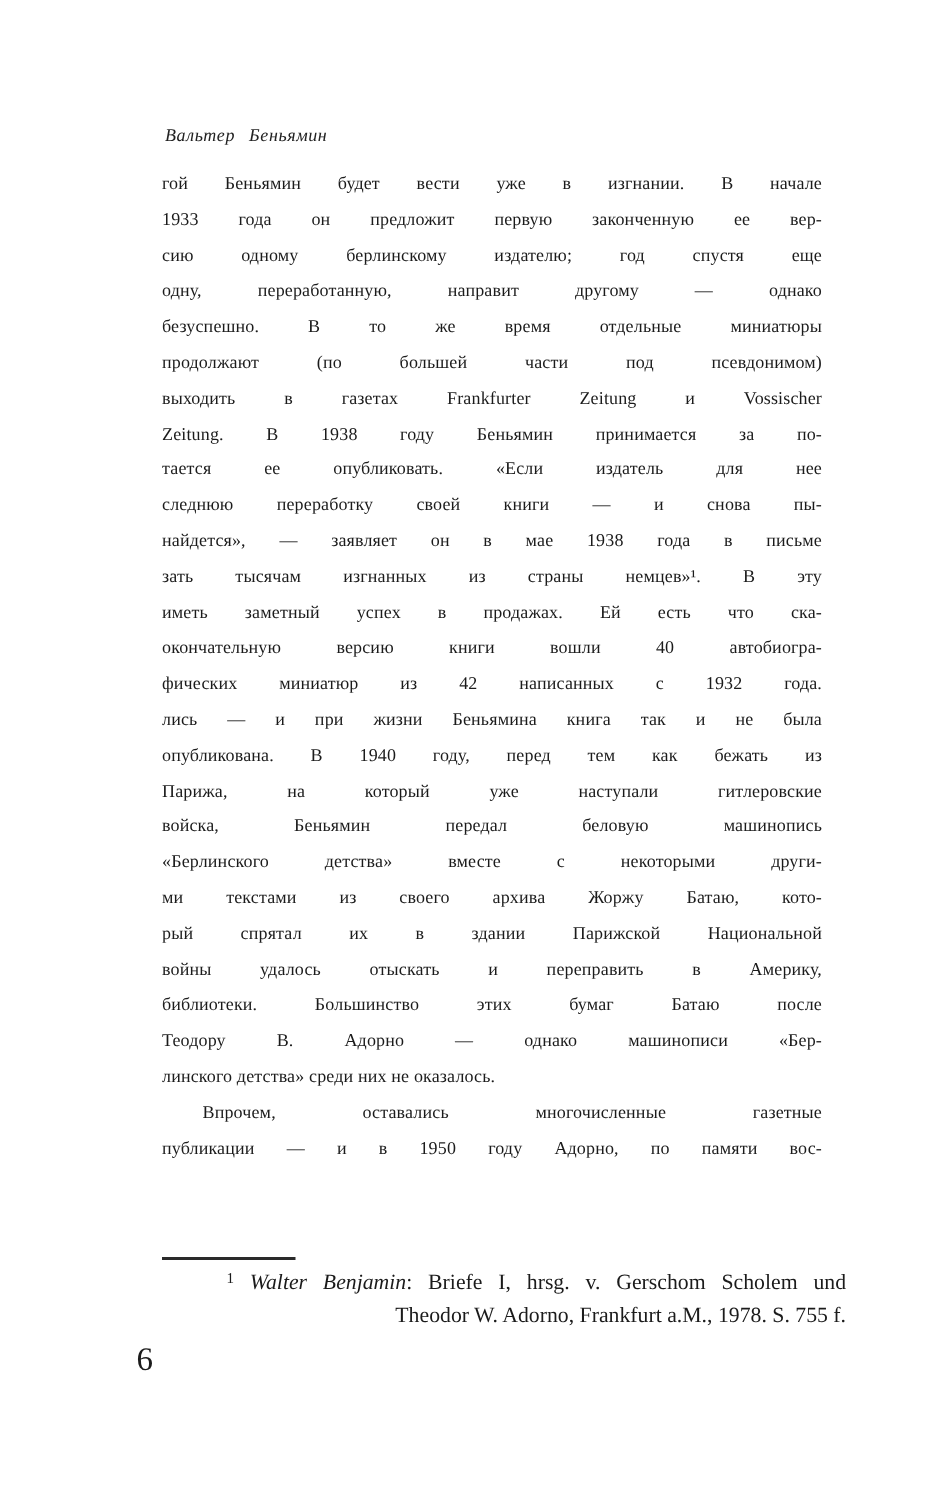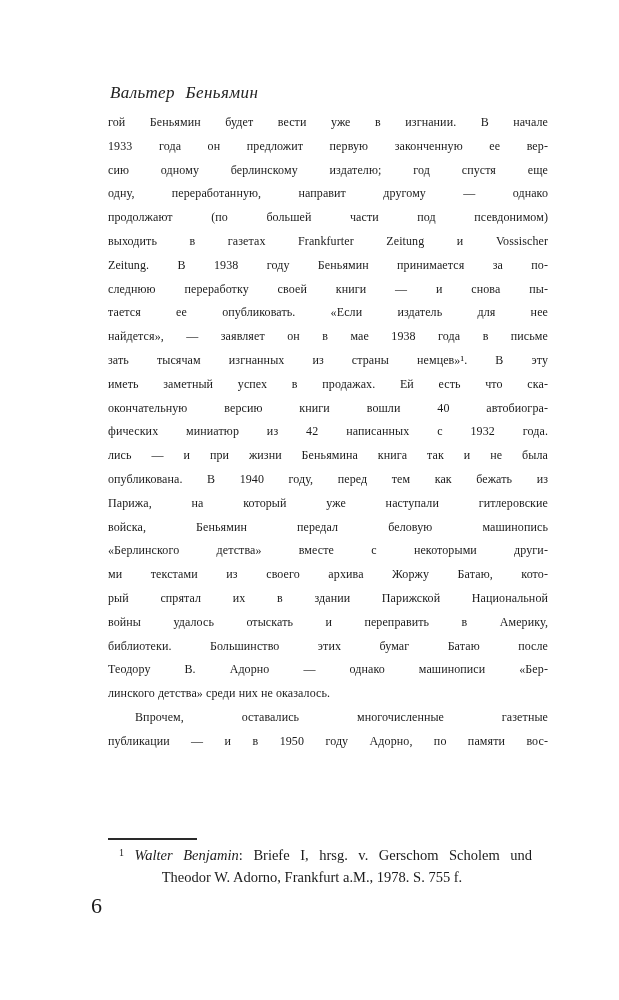--- a/index.html
+++ b/index.html
@@ -15,21 +15,21 @@
     width: 619px;
     height: 1000px;
     background: #ffffff;
     font-family: "Liberation Serif", serif;
     color: #1b1b1b;
   }
   .running-header {
     position: absolute;
     left: 110px;
     top: 83px;
-    font-size: 17px;
+    font-size: 12px;
     font-style: italic;
     letter-spacing: 0.4px;
     word-spacing: 6px;
     color: #222;
   }
   .body-text {
     position: absolute;
     left: 108px;
     top: 111px;
     width: 440px;
@@ -52,30 +52,30 @@
   .footnote-rule {
     position: absolute;
     left: 108px;
     top: 838px;
     width: 89px;
     height: 2px;
     background: #2a2a2a;
   }
   .footnote {
     position: absolute;
-    left: 92px;
+    left: 124px;
     top: 844px;
     width: 440px;
     font-size: 14.5px;
     line-height: 22px;
   }
   .fn-line {
     height: 22px;
     overflow: hidden;
-    text-align: center;
+    text-align: right;
   }
   .fn-line.just {
     text-align: justify;
     text-align-last: justify;
   }
   .fn-line.indent {
     text-indent: 27px;
   }
   .fn-line .italic {
     font-style: italic;
@@ -97,25 +97,26 @@
 <body>
 
 <div class="page" style="background: rgb(255, 255, 255); color: rgb(27, 27, 27);">
   <div class="running-header">Вальтер Беньямин</div>
 
   <div class="body-text" id="body-text">
       <div class="line">гой Беньямин будет вести уже в изгнании. В начале</div>
       <div class="line">1933 года он предложит первую законченную ее вер-</div>
       <div class="line">сию одному берлинскому издателю; год спустя еще</div>
       <div class="line">одну, переработанную, направит другому — однако</div>
+      <div class="line">безуспешно. В то же время отдельные миниатюры</div>
       <div class="line">продолжают (по большей части под псевдонимом)</div>
       <div class="line">выходить в газетах Frankfurter Zeitung и Vossischer</div>
       <div class="line">Zeitung. В 1938 году Беньямин принимается за по-</div>
+      <div class="line">тается ее опубликовать. «Если издатель для нее</div>
       <div class="line">следнюю переработку своей книги — и снова пы-</div>
-      <div class="line">тается ее опубликовать. «Если издатель для нее</div>
       <div class="line">найдется», — заявляет он в мае 1938 года в письме</div>
       <div class="line">зать тысячам изгнанных из страны немцев»¹. В эту</div>
       <div class="line">иметь заметный успех в продажах. Ей есть что ска-</div>
       <div class="line">окончательную версию книги вошли 40 автобиогра-</div>
       <div class="line">фических миниатюр из 42 написанных с 1932 года.</div>
       <div class="line">лись — и при жизни Беньямина книга так и не была</div>
       <div class="line">опубликована. В 1940 году, перед тем как бежать из</div>
       <div class="line">Парижа, на который уже наступали гитлеровские</div>
       <div class="line">войска, Беньямин передал беловую машинопись</div>
       <div class="line">«Берлинского детства» вместе с некоторыми други-</div>

